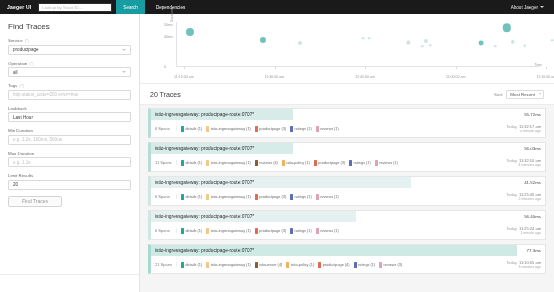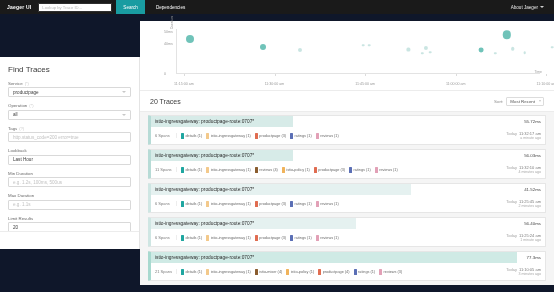--- a/index.html
+++ b/index.html
@@ -46,21 +46,21 @@
   .nav-right { display: flex; align-items: center; padding-right: 6px; font-size: 4.6px; color: #e8e8e8; white-space: nowrap; gap: 2px; }
   .caret-down {
     width: 0; height: 0;
     border-left: 2px solid transparent;
     border-right: 2px solid transparent;
     border-top: 2.4px solid #cfcfcf;
     display: inline-block;
   }
 
   
-  .body { flex: 1 1 auto; display: flex; min-height: 0; background: #0f172a; align-items: center; }
+  .body { flex: 1 1 auto; display: flex; min-height: 0; background: #14532d; }
 
   
   .sidebar {
     width: 140px; flex: 0 0 140px;
     background: #fff;
     border-right: 1px solid #e4e4e4;
     padding: 6px 8px 0 8px;
     overflow: hidden;
     position: relative;
   }

